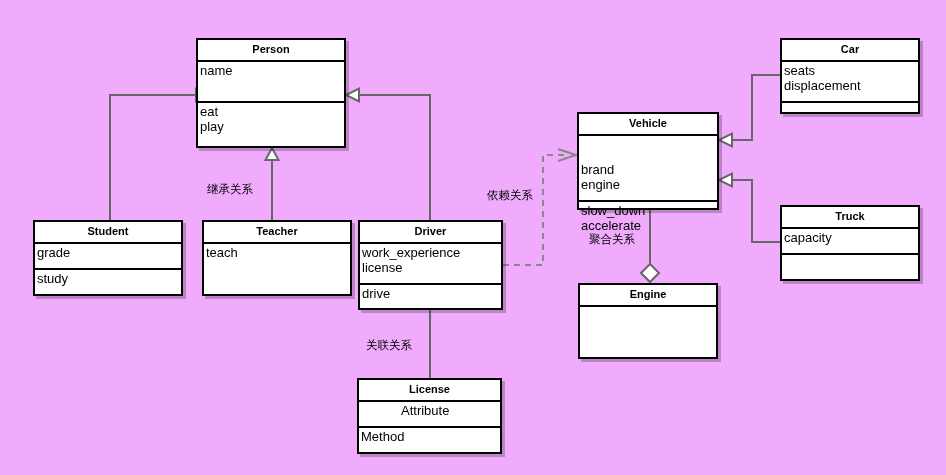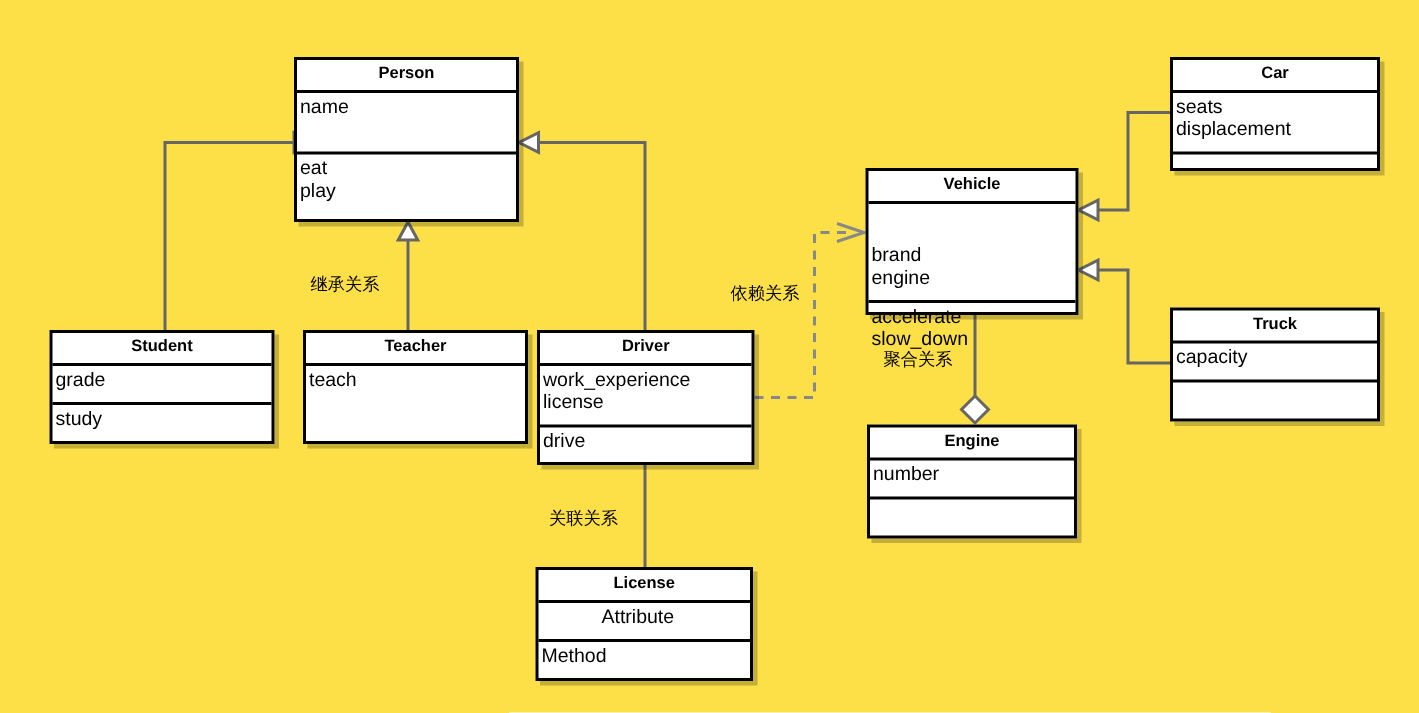--- a/index.html
+++ b/index.html
@@ -7,21 +7,21 @@
     padding: 0;
     background: #ffffff;
   }
   body {
     font-family: "Liberation Sans", "DejaVu Sans", sans-serif;
   }
   #canvas {
     position: relative;
     width: 946px;
     height: 475px;
-    background: #fde047;
+    background: #f0abfc;
     overflow: hidden;
   }
   svg#edges {
     position: absolute;
     left: 0;
     top: 0;
     width: 946px;
     height: 475px;
     pointer-events: none;
   }
@@ -163,44 +163,41 @@
           <div class="uml-row">Method</div>
         </div>
       </div>
       <div class="uml-class" style="left: 577px; top: 112px; width: 142px; height: 98px;">
         <div class="uml-name">Vehicle</div>
         <div class="uml-attrs" style="height: 36px; margin-top: 25px;">
           <div class="uml-row">brand</div>
           <div class="uml-row">engine</div>
         </div>
         <div class="uml-ops">
+          <div class="uml-row">slow_down</div>
           <div class="uml-row">accelerate</div>
-          <div class="uml-row">slow_down</div>
         </div>
       </div>
       <div class="uml-class" style="left: 780px; top: 38px; width: 140px; height: 76px;">
         <div class="uml-name">Car</div>
         <div class="uml-attrs" style="height: 36px;">
           <div class="uml-row">seats</div>
           <div class="uml-row">displacement</div>
         </div>
         <div class="uml-ops"></div>
       </div>
       <div class="uml-class" style="left: 780px; top: 205px; width: 140px; height: 76px;">
         <div class="uml-name">Truck</div>
         <div class="uml-attrs" style="height: 21px;">
           <div class="uml-row">capacity</div>
         </div>
         <div class="uml-ops"></div>
       </div>
       <div class="uml-class" style="left: 578px; top: 283px; width: 140px; height: 76px;">
         <div class="uml-name">Engine</div>
-        <div class="uml-attrs" style="height: 21px;">
-          <div class="uml-row">number</div>
-        </div>
         <div class="uml-ops"></div>
       </div>
     </div>
 
   <div id="labels-layer">
       <div class="edge-label" style="left: 207px; top: 182px;">继承关系</div>
       <div class="edge-label" style="left: 487px; top: 188px;">依赖关系</div>
       <div class="edge-label" style="left: 589px; top: 232px;">聚合关系</div>
       <div class="edge-label" style="left: 366px; top: 338px;">关联关系</div>
     </div>

